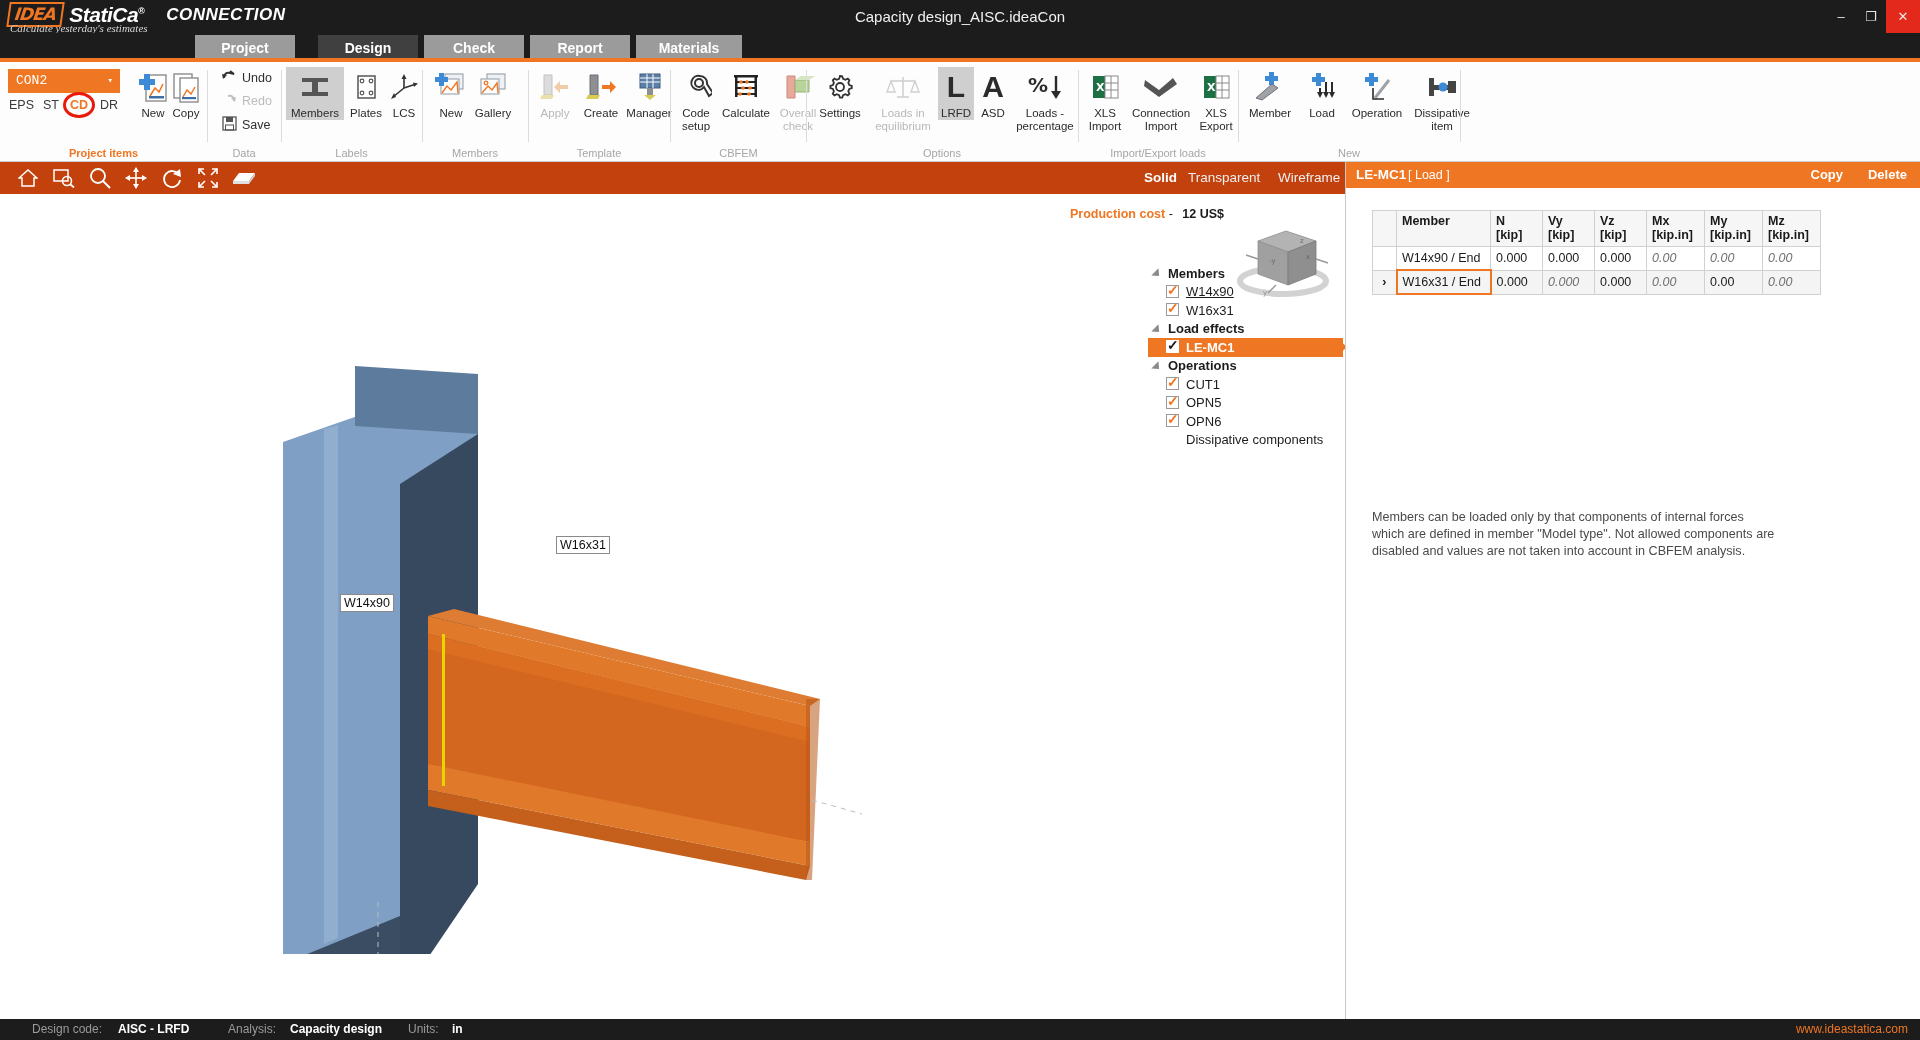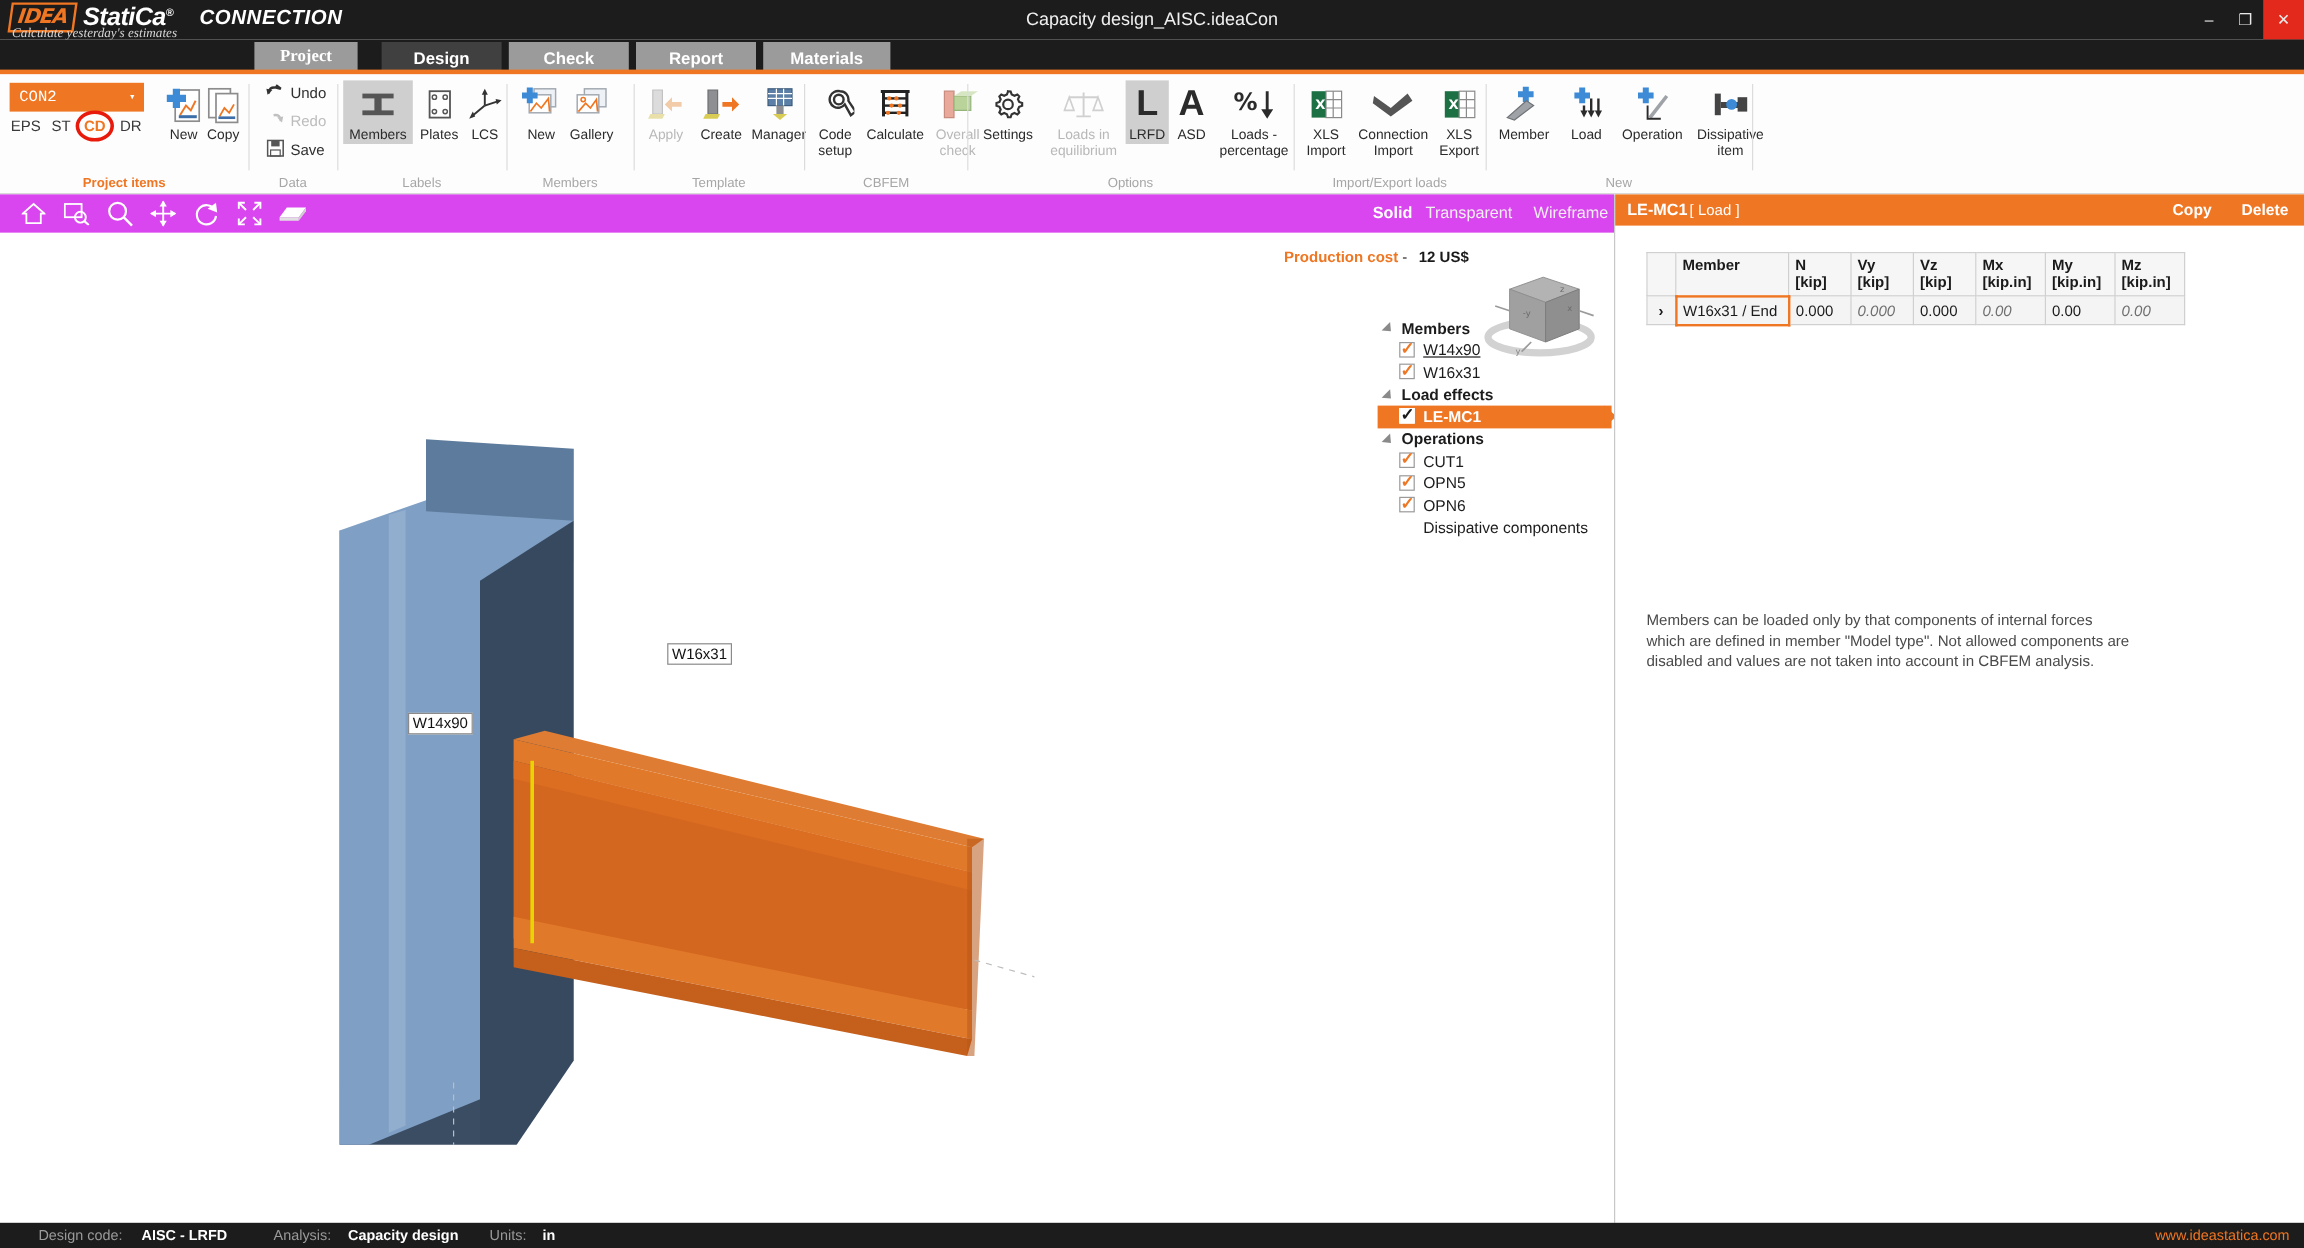--- a/index.html
+++ b/index.html
@@ -102,21 +102,21 @@
     border: 3px solid #e81a0c; border-radius: 50%;
   }
 
   .stacked { position: absolute; font-size: 12.5px; color: #2f2f2f; display: flex; align-items: center; }
   .stacked.dim { color: #bcbcbc; }
   .stacked .sico { width: 18px; display: inline-block; text-align: center; margin-right: 4px; }
 
   
   .viewbar {
     position: absolute; left: 0; top: 162px; width: 1345px; height: 32px;
-    background: #d946ef;
+    background: #c2410c;
   }
   .vbtn {
     position: absolute; top: 0; height: 32px; width: 36px;
     display: flex; align-items: center; justify-content: center;
   }
   .vmode {
     position: absolute; top: 0; height: 32px; line-height: 32px;
     font-size: 13.5px; color: #efefef;
   }
   .vmode.on { color: #fff; font-weight: bold; }
@@ -240,21 +240,21 @@
   <div class="brand-tagline">Calculate yesterday's estimates</div>
   <div class="doc-title">Capacity design_AISC.ideaCon</div>
   <div class="wincontrols">
     <div class="wbtn">–</div>
     <div class="wbtn">❐</div>
     <div class="wbtn close">✕</div>
   </div>
 </div>
 
 <div class="tabstrip">
-  <div class="tab" style="left:212px;width:86px;font-family:Liberation Serif, serif;">Project</div>
+  <div class="tab" style="left:195px;width:100px;">Project</div>
   <div class="tab active" style="left:318px;width:100px;">Design</div>
   <div class="tab" style="left:424px;width:100px;">Check</div>
   <div class="tab" style="left:530px;width:100px;">Report</div>
   <div class="tab" style="left:636px;width:106px;">Materials</div>
 </div>
 <div class="ribbon-underline"></div>
 
 <div class="ribbon">
 
   <div class="rgroup" style="left:0px;width:207px;">
@@ -792,20 +792,30 @@
         <th style="width:94px;"><span>Member</span></th>
         <th style="width:52px;"><span>N</span><br><span>[kip]</span></th>
         <th style="width:52px;"><span>Vy</span><br><span>[kip]</span></th>
         <th style="width:52px;"><span>Vz</span><br><span>[kip]</span></th>
         <th style="width:58px;"><span>Mx</span><br><span>[kip.in]</span></th>
         <th style="width:58px;"><span>My</span><br><span>[kip.in]</span></th>
         <th style="width:58px;"><span>Mz</span><br><span>[kip.in]</span></th>
       </tr>
     </thead>
     <tbody>
+      <tr>
+        <td class="expander"></td>
+        <td class="memcell">W14x90 / End</td>
+        <td>0.000</td>
+        <td>0.000</td>
+        <td>0.000</td>
+        <td class="dimval">0.00</td>
+        <td class="dimval">0.00</td>
+        <td class="dimval">0.00</td>
+      </tr>
       <tr class="selected">
         <td class="expander">›</td>
         <td class="memcell selected-cell">W16x31 / End</td>
         <td>0.000</td>
         <td class="dimval">0.000</td>
         <td>0.000</td>
         <td class="dimval">0.00</td>
         <td>0.00</td>
         <td class="dimval">0.00</td>
       </tr>

